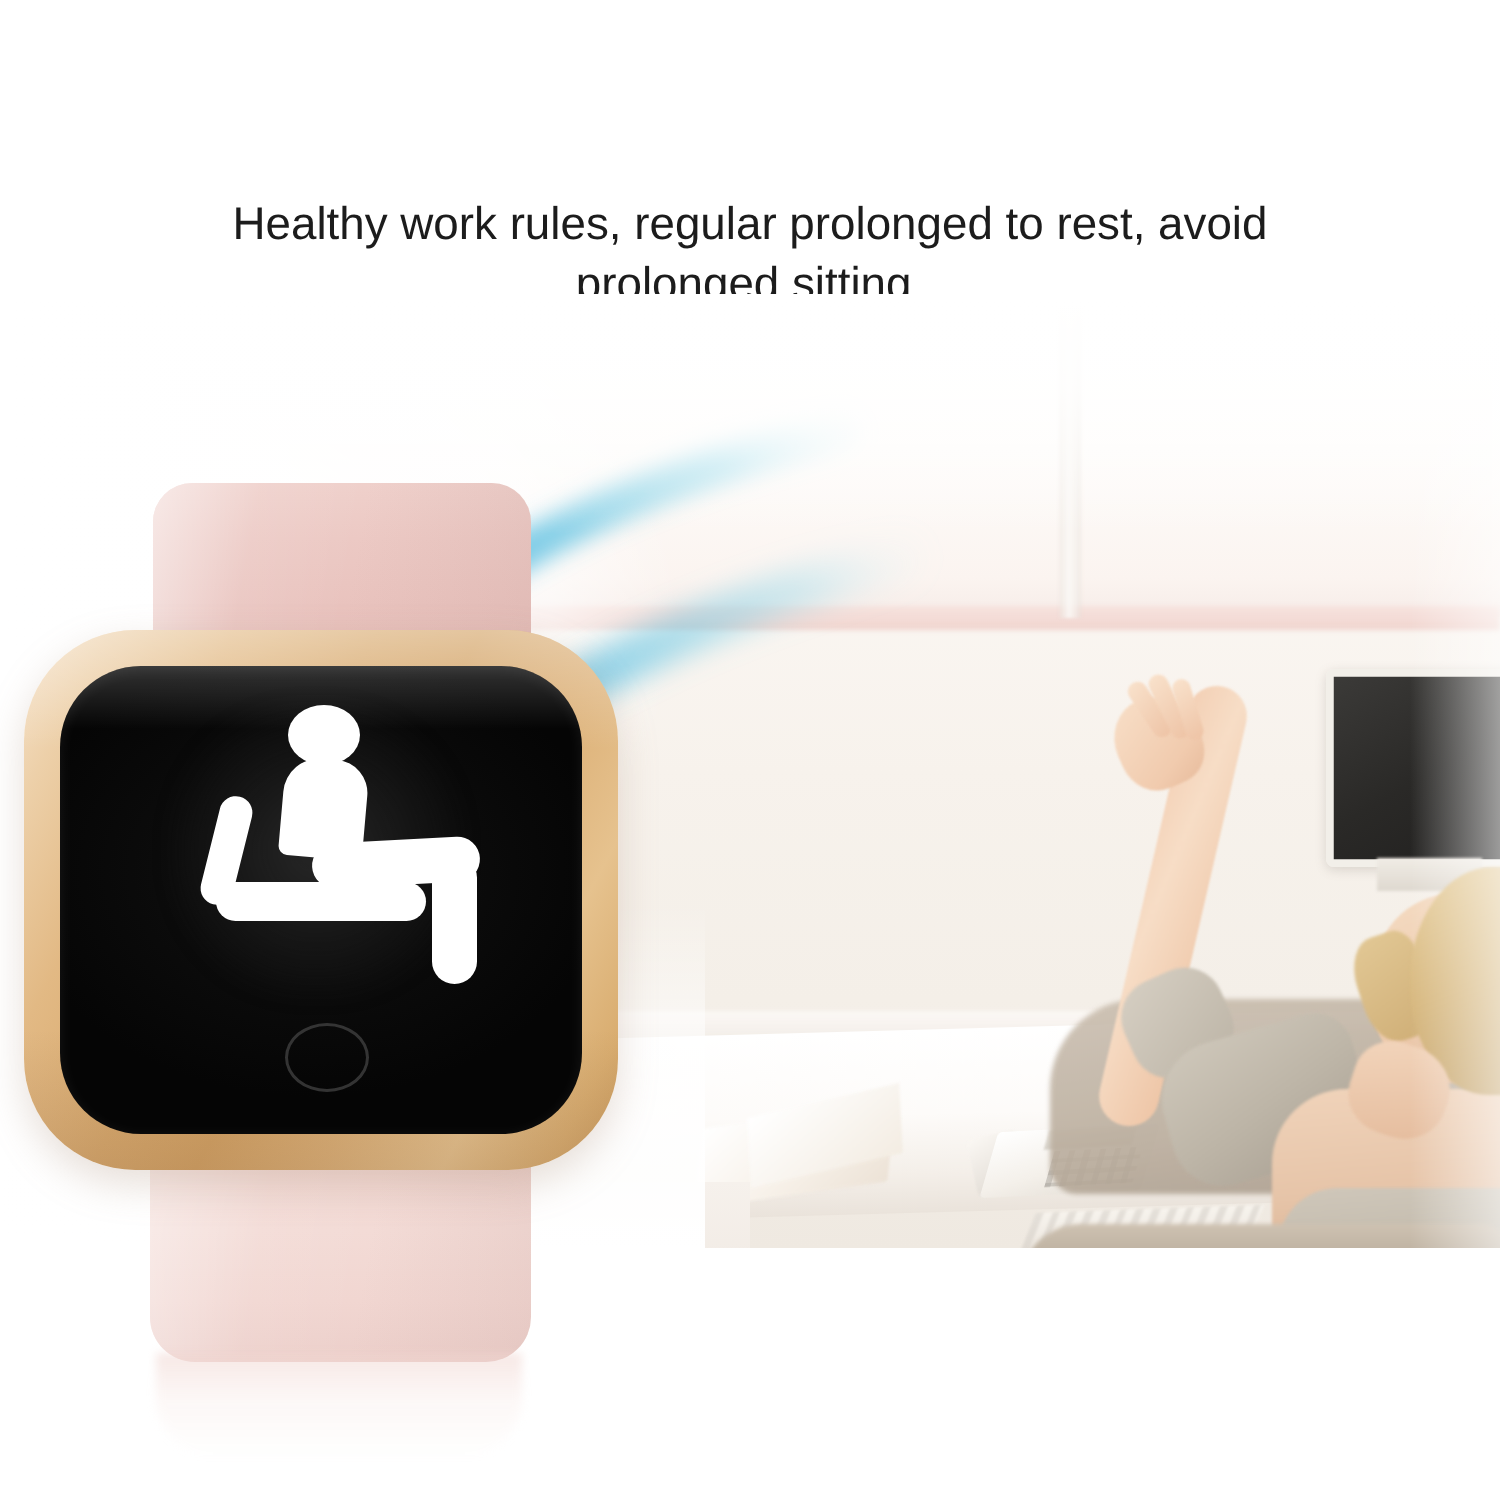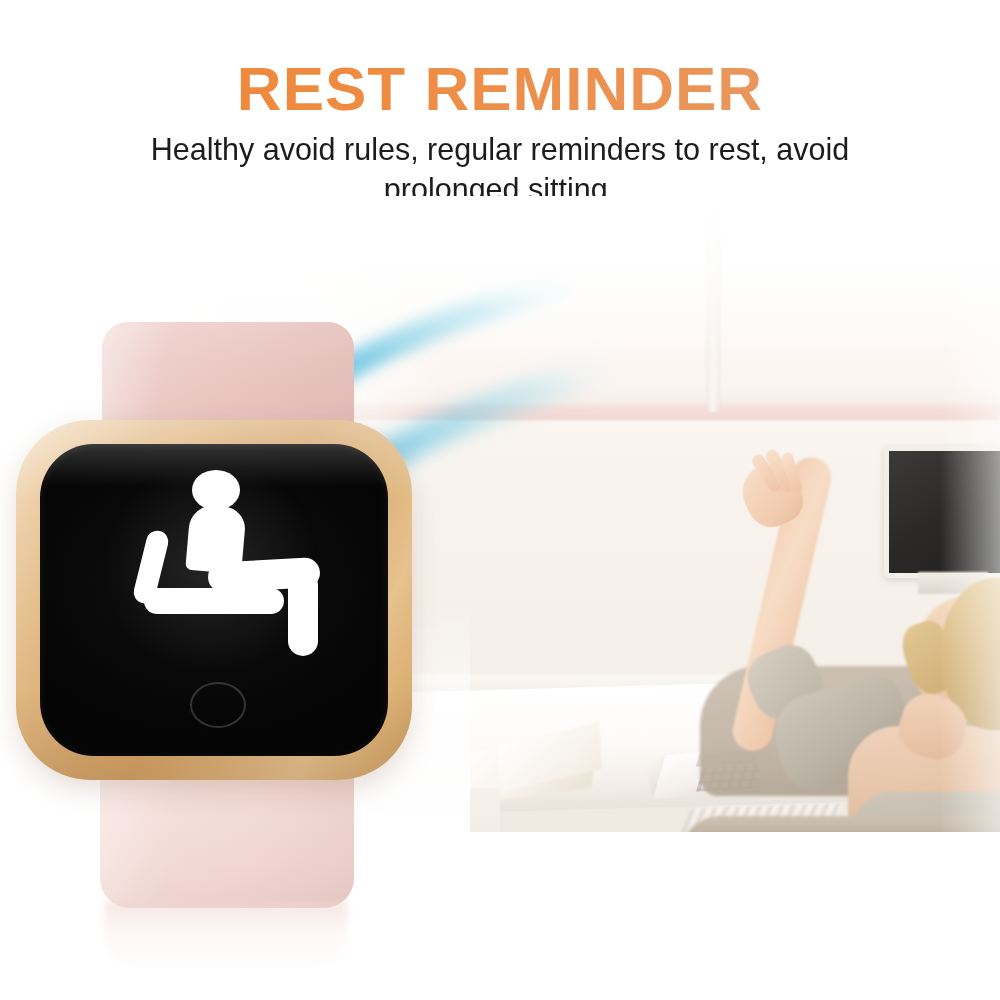--- a/index.html
+++ b/index.html
@@ -445,23 +445,22 @@
     border: 2px solid #3c3c3c;
     border-radius: 50%;
     opacity: .85;
   }
 </style>
 </head>
 <body>
 
 <div id="page">
 
-  <div id="headline">REST REMINDER</div>
-
-  <div id="subhead">Healthy avoid rules, regular reminders to rest, avoid prolonged sitting,</div>
+
+  <div id="subhead">Healthy work rules, regular prolonged to rest, avoid prolonged sitting,</div>
 
   <div id="scene">
 
     <div class="scene-base"></div>
     <div class="wall-top"></div>
     <div class="foliage"></div>
     <div class="rail"></div>
     <div class="mullion"></div>
     <div class="sill"></div>
 

